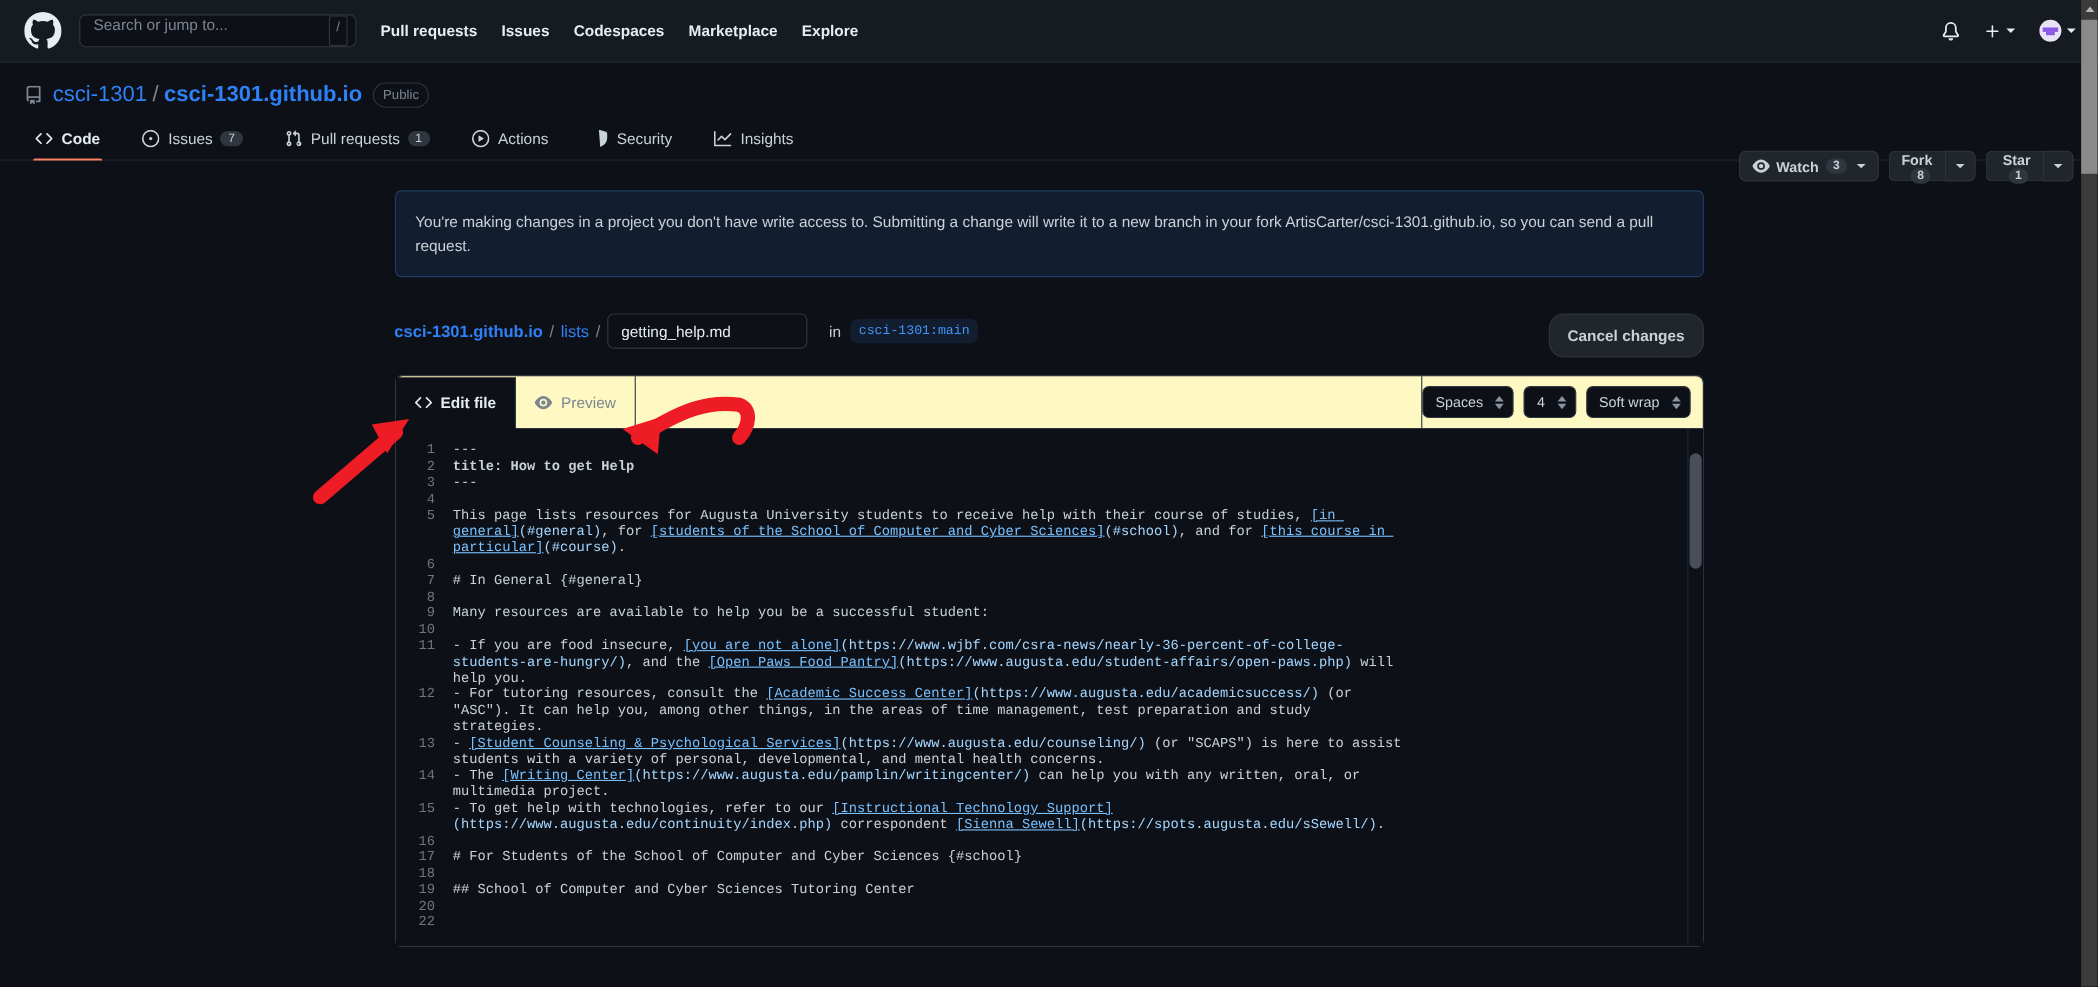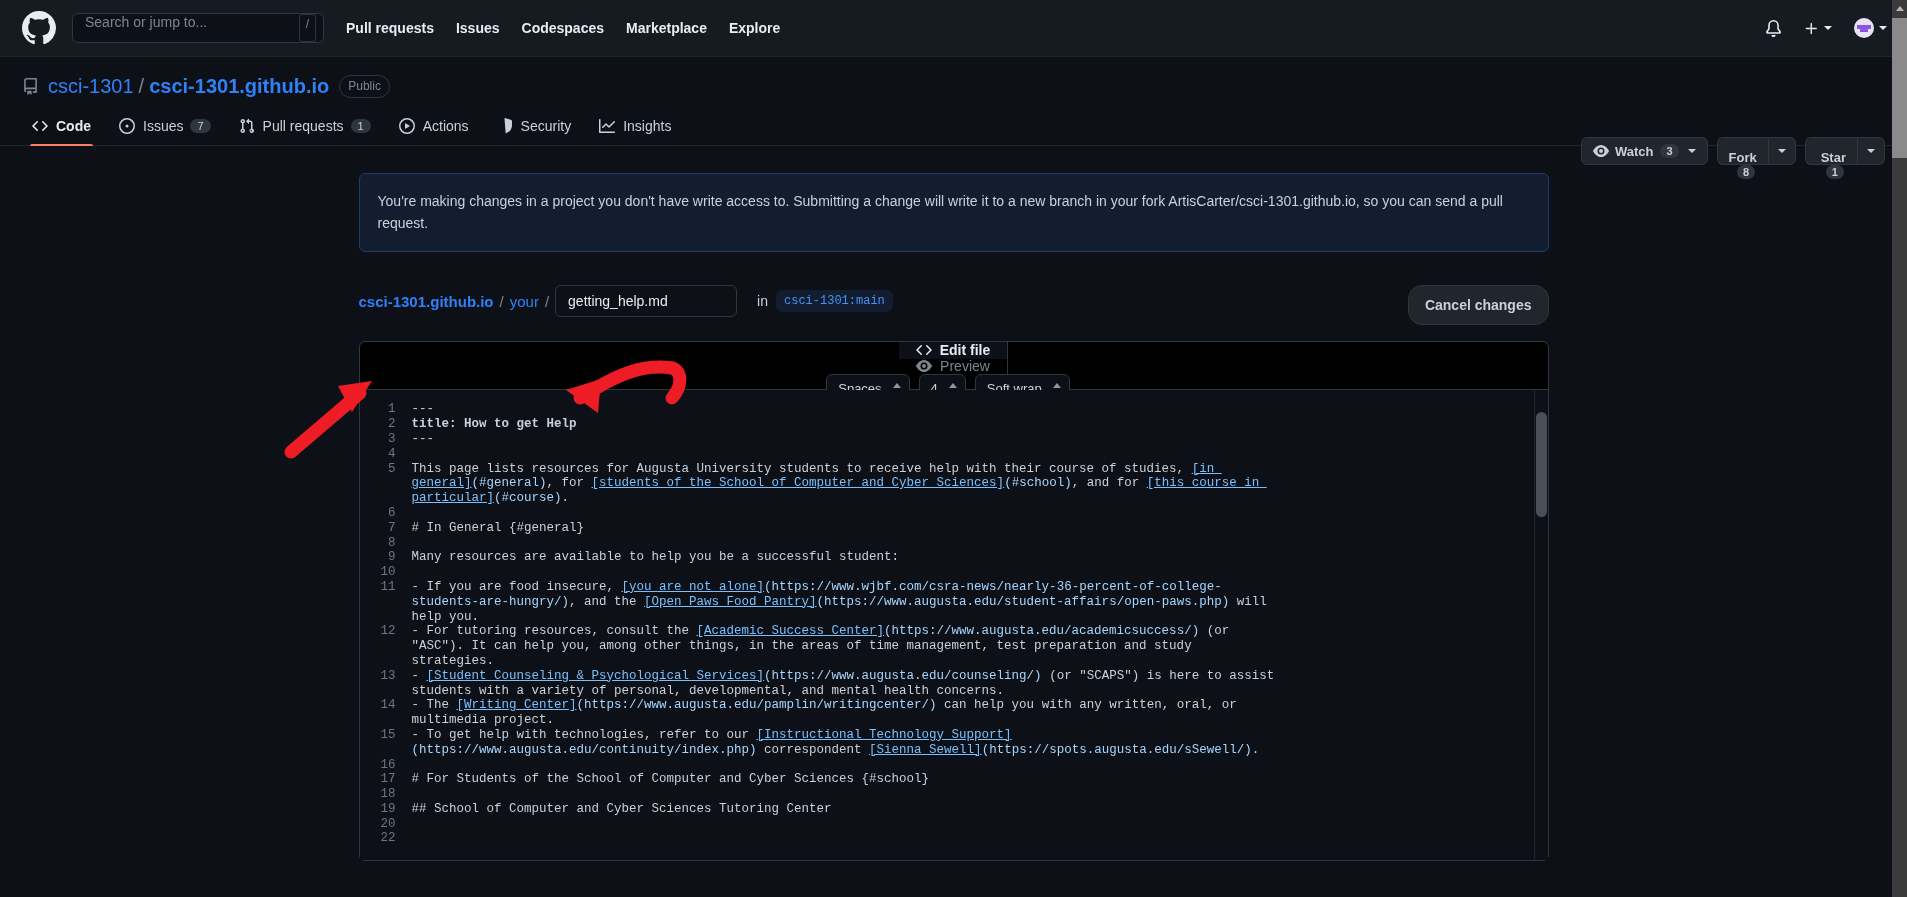--- a/index.html
+++ b/index.html
@@ -57,37 +57,37 @@
   .repo-name { color: #2f81f7; font-weight: 700; cursor: pointer; }
   .badge-public {
     margin-left: 10px; border: 1px solid #30363d; border-radius: 2em;
     font-size: 12px; color: #7d8590; padding: 1px 8px 2px; line-height: 18px;
   }
   .repo-actions { position: absolute; right: 22px; top: 80px; display: flex; }
   .btn-group { display: flex; margin-left: 9px; }
   .btn {
     background: #21262d; border: 1px solid #30363d; color: #c9d1d9;
     font-size: 13px; font-weight: 600; height: 28px; border-radius: 6px;
-    display: flex; align-items: center; padding: 12px 11px; cursor: pointer; white-space:nowrap;
+    display: flex; align-items: center; padding: 0 11px; cursor: pointer; white-space:nowrap;
   }
   .btn svg { fill: currentColor; margin-right: 6px; display:block; }
   .btn .count {
     background: #30363d; border-radius: 2em; font-size: 11px;
     padding: 1px 6px; margin-left: 7px; color:#c9d1d9;
   }
   .btn-split-l { border-top-right-radius: 0; border-bottom-right-radius: 0; border-right: none; flex-direction: column; }
   .btn-split-r {
     border-top-left-radius: 0; border-bottom-left-radius: 0;
     padding: 0 9px; border-left: 1px solid #30363d;
   }
   .dcaret { width:0;height:0;border-left:4px solid transparent;border-right:4px solid transparent;border-top:4px solid #c9d1d9; }
 
   
   .repo-tabs {
-    display: flex; align-items: flex-end; gap: 8px;
+    display: flex; align-items: flex-end; gap: 18px;
     padding: 14px 22px 0 22px; border-bottom: 1px solid #21262d; height: 48px;
   }
   .rtab {
     display: flex; align-items: center; font-size: 14px; color: #c9d1d9;
     padding: 7px 10px 11px; cursor: pointer; position: relative; white-space:nowrap;
   }
   .rtab svg { fill: currentColor; margin-right: 8px; display:block; }
   .rtab.active { font-weight: 600; color: #e6edf3; }
   .rtab.active::after {
     content: ""; position: absolute; left: 8px; right: 8px; bottom: -1px;
@@ -122,22 +122,22 @@
   .cancel-btn {
     position: absolute; right: 0; top: 0; height: 40px;
     background: #21262d; border: 1px solid #30363d; color: #c9d1d9;
     font-size: 14px; font-weight: 600; border-radius: 14px; padding: 0 16px; cursor: pointer;
   }
 
   
   .editor-box { margin-top: 24px; border: 1px solid #30363d; border-radius: 6px; background: #0d1117; }
   .editor-tabs {
     display: flex; align-items: center; height: 48px;
-    border-bottom: 1px solid #30363d; background: #000000;
-    border-radius: 6px 6px 0 0; padding-left: 0; flex-direction: column;
+    border-bottom: 1px solid #30363d; background: #fef9c3;
+    border-radius: 6px 6px 0 0; padding-left: 0;
   }
   .etab {
     display: flex; align-items: center; font-size: 14px; color: #7d8590;
     padding: 0 17px; height: 47px; cursor: pointer; border-right: 1px solid #30363d;
   }
   .etab svg { fill: currentColor; margin-right: 8px; display:block; }
   .etab.active { background: #0d1117; color: #e6edf3; font-weight: 700; border-bottom: 1px solid #0d1117; margin-bottom:-1px;}
   .etab-spacer { flex: 1; border-bottom: none; }
   .sel-wrap { display: flex; align-items: center; gap: 9px; padding-right: 11px; }
   .sel {
@@ -313,21 +313,21 @@
 
   <div class="content">
 
     <div class="flash">
       <span>You're making changes in a project you don't have write access to. Submitting a change will write it to a new branch in your fork ArtisCarter/csci-1301.github.io, so you can send a pull request.</span>
     </div>
 
     <div class="path-row">
       <span class="path-link b">csci-1301.github.io</span>
       <span class="path-slash">/</span>
-      <span class="path-link">your</span>
+      <span class="path-link">lists</span>
       <span class="path-slash">/</span>
       <input class="file-input" type="text" value="getting_help.md" style="">
       <span class="in-word">in</span>
       <span class="branch-chip">csci-1301:main</span>
       <button class="cancel-btn">Cancel changes</button>
     </div>
 
     <div class="editor-box">
       <div class="editor-tabs">
         <div class="etab active">

